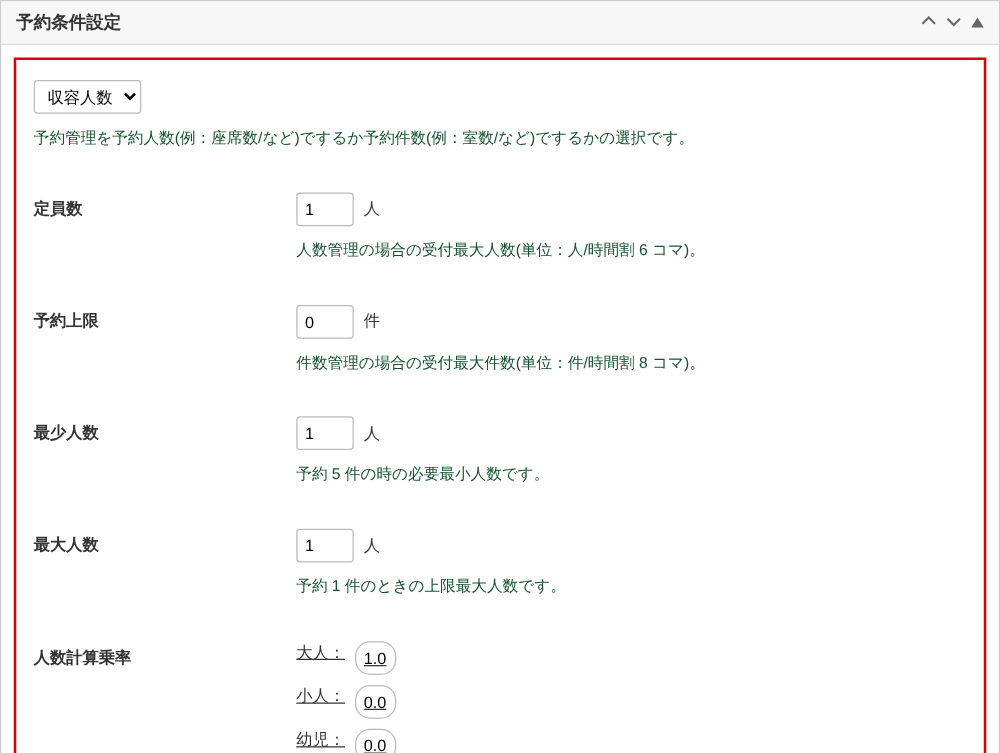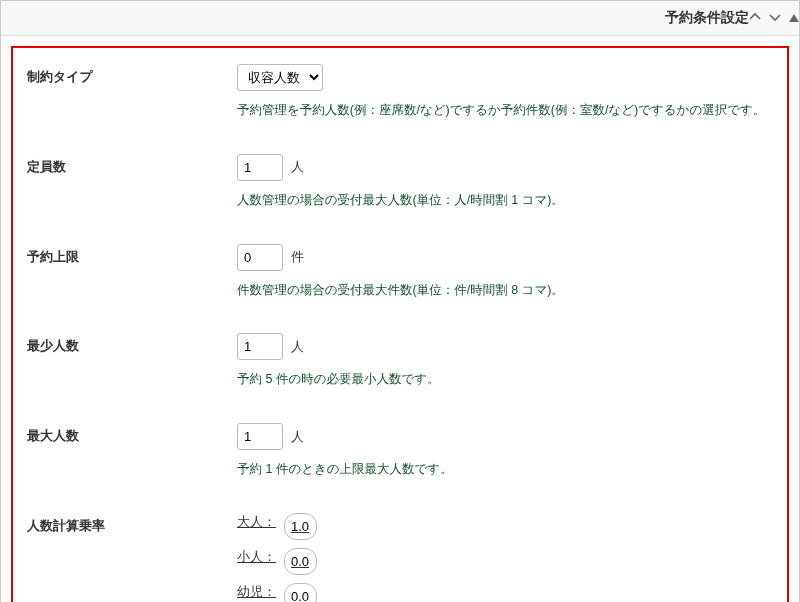--- a/index.html
+++ b/index.html
@@ -8,26 +8,26 @@
       font-size: 13px;
       color: #333;
       background: #fff;
     }
     .panel {
       width: 800px;
       border: 1px solid #ccc;
     }
     .panel-header {
       background: #f7f7f7;
-      padding: 8px 0;
+      padding: 8px 12px;
       font-weight: bold;
       font-size: 14px;
       display: flex;
       align-items: center;
-      justify-content: flex-end;
+      justify-content: space-between;
       border-bottom: 1px solid #ddd;
     }
     .panel-header .controls {
       display: flex;
       gap: 8px;
       align-items: center;
     }
     .panel-header .ctrl {
       cursor: pointer;
       color: #555;
@@ -129,39 +129,38 @@
       <span class="ctrl">
         <span class="triangle-up"></span>
       </span>
     </div>
   </div>
 
   <div class="panel-body">
     <div class="red-frame">
 
       <div class="field-row">
-        <div class="field-label">制約タイプ</div>
         <div class="field-body">
           <div class="control-line">
             <select class="sel">
               <option>収容人数</option>
             </select>
           </div>
           <div class="desc">予約管理を予約人数(例：座席数/など)でするか予約件数(例：室数/など)でするかの選択です。</div>
         </div>
       </div>
 
       <div class="field-row">
         <div class="field-label">定員数</div>
         <div class="field-body">
           <div class="control-line">
             <input class="num" type="text" value="1" style="">
             <span class="unit">人</span>
           </div>
-          <div class="desc">人数管理の場合の受付最大人数(単位：人/時間割 1 コマ)。</div>
+          <div class="desc">人数管理の場合の受付最大人数(単位：人/時間割 6 コマ)。</div>
         </div>
       </div>
 
       <div class="field-row">
         <div class="field-label">予約上限</div>
         <div class="field-body">
           <div class="control-line">
             <input class="num" type="text" value="0" style="">
             <span class="unit">件</span>
           </div>

